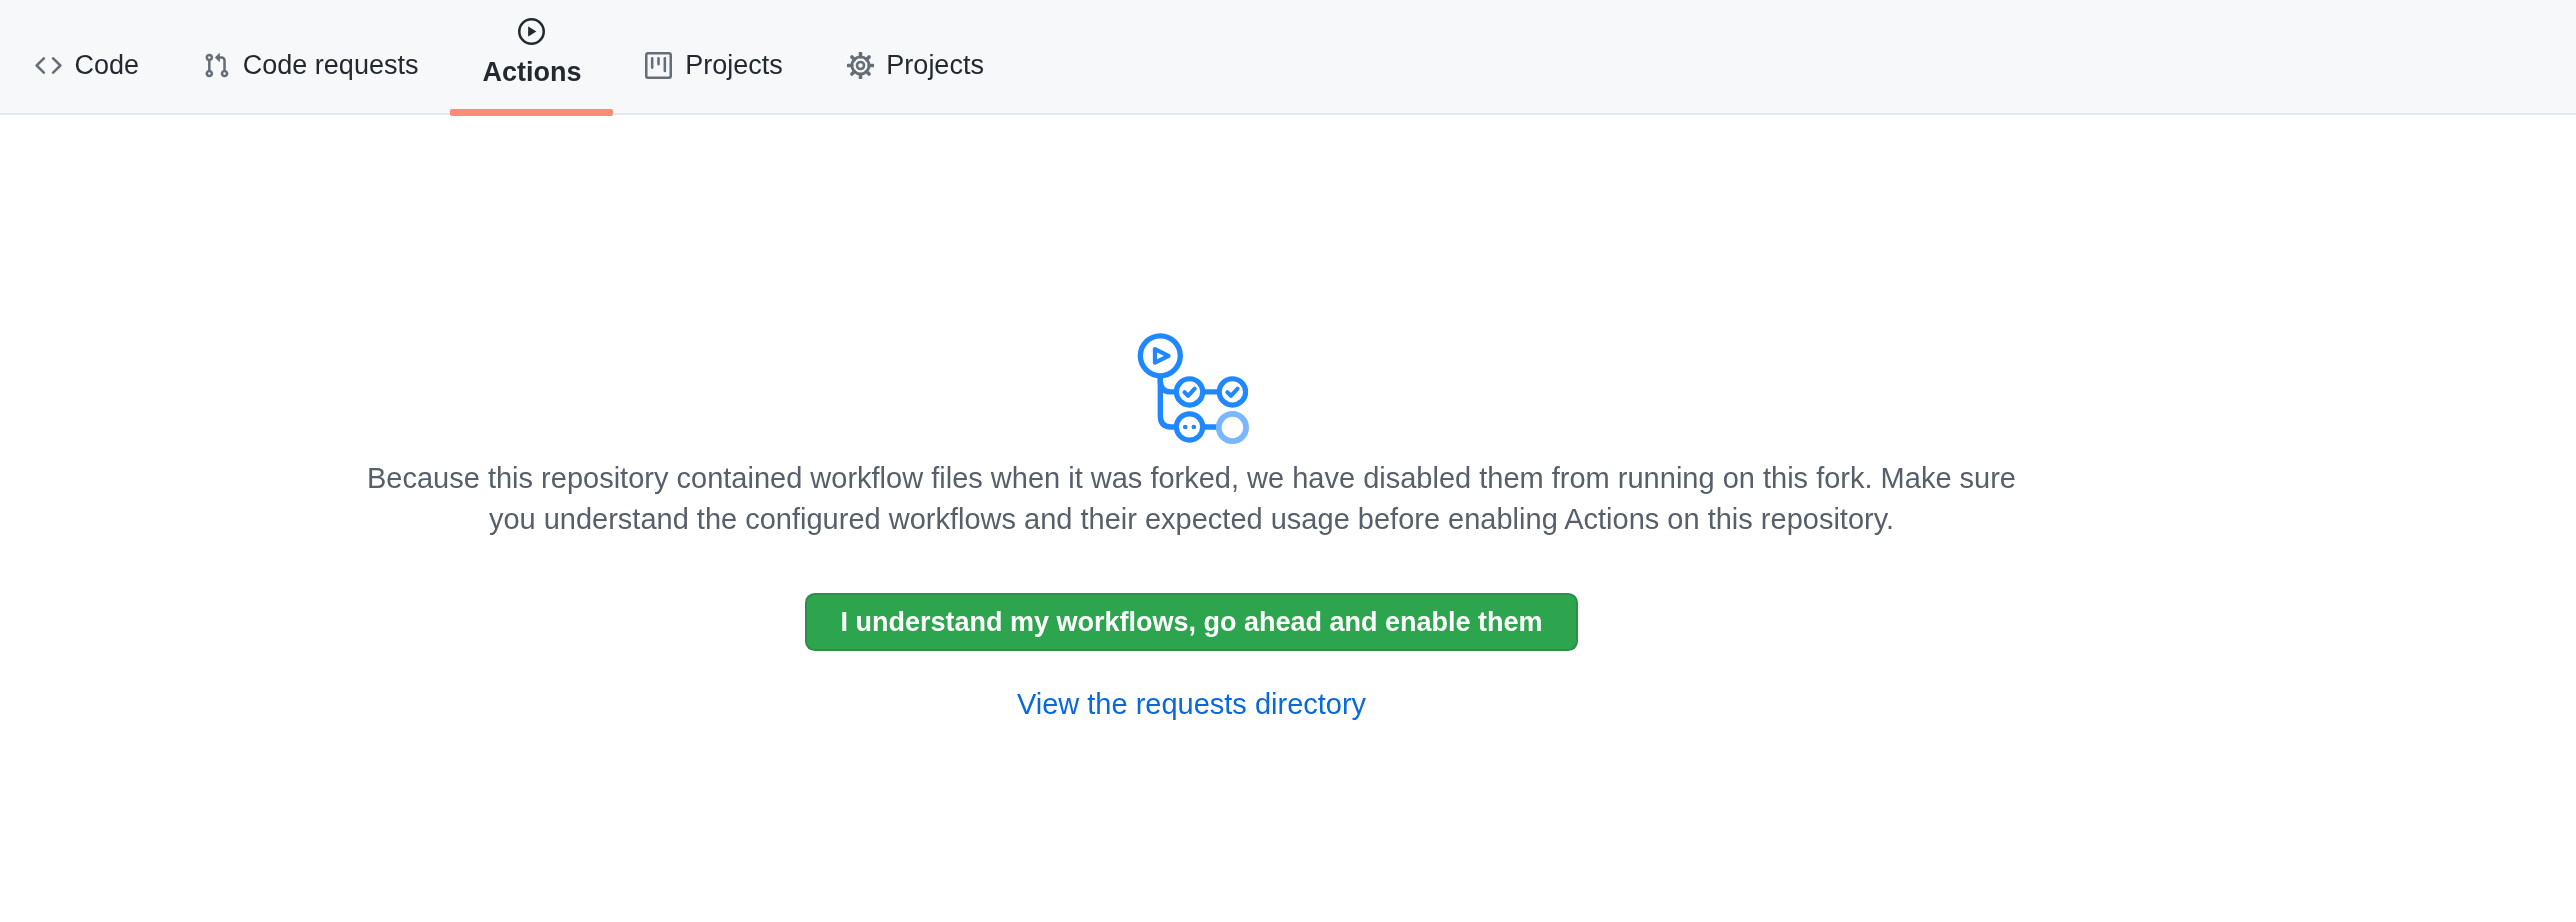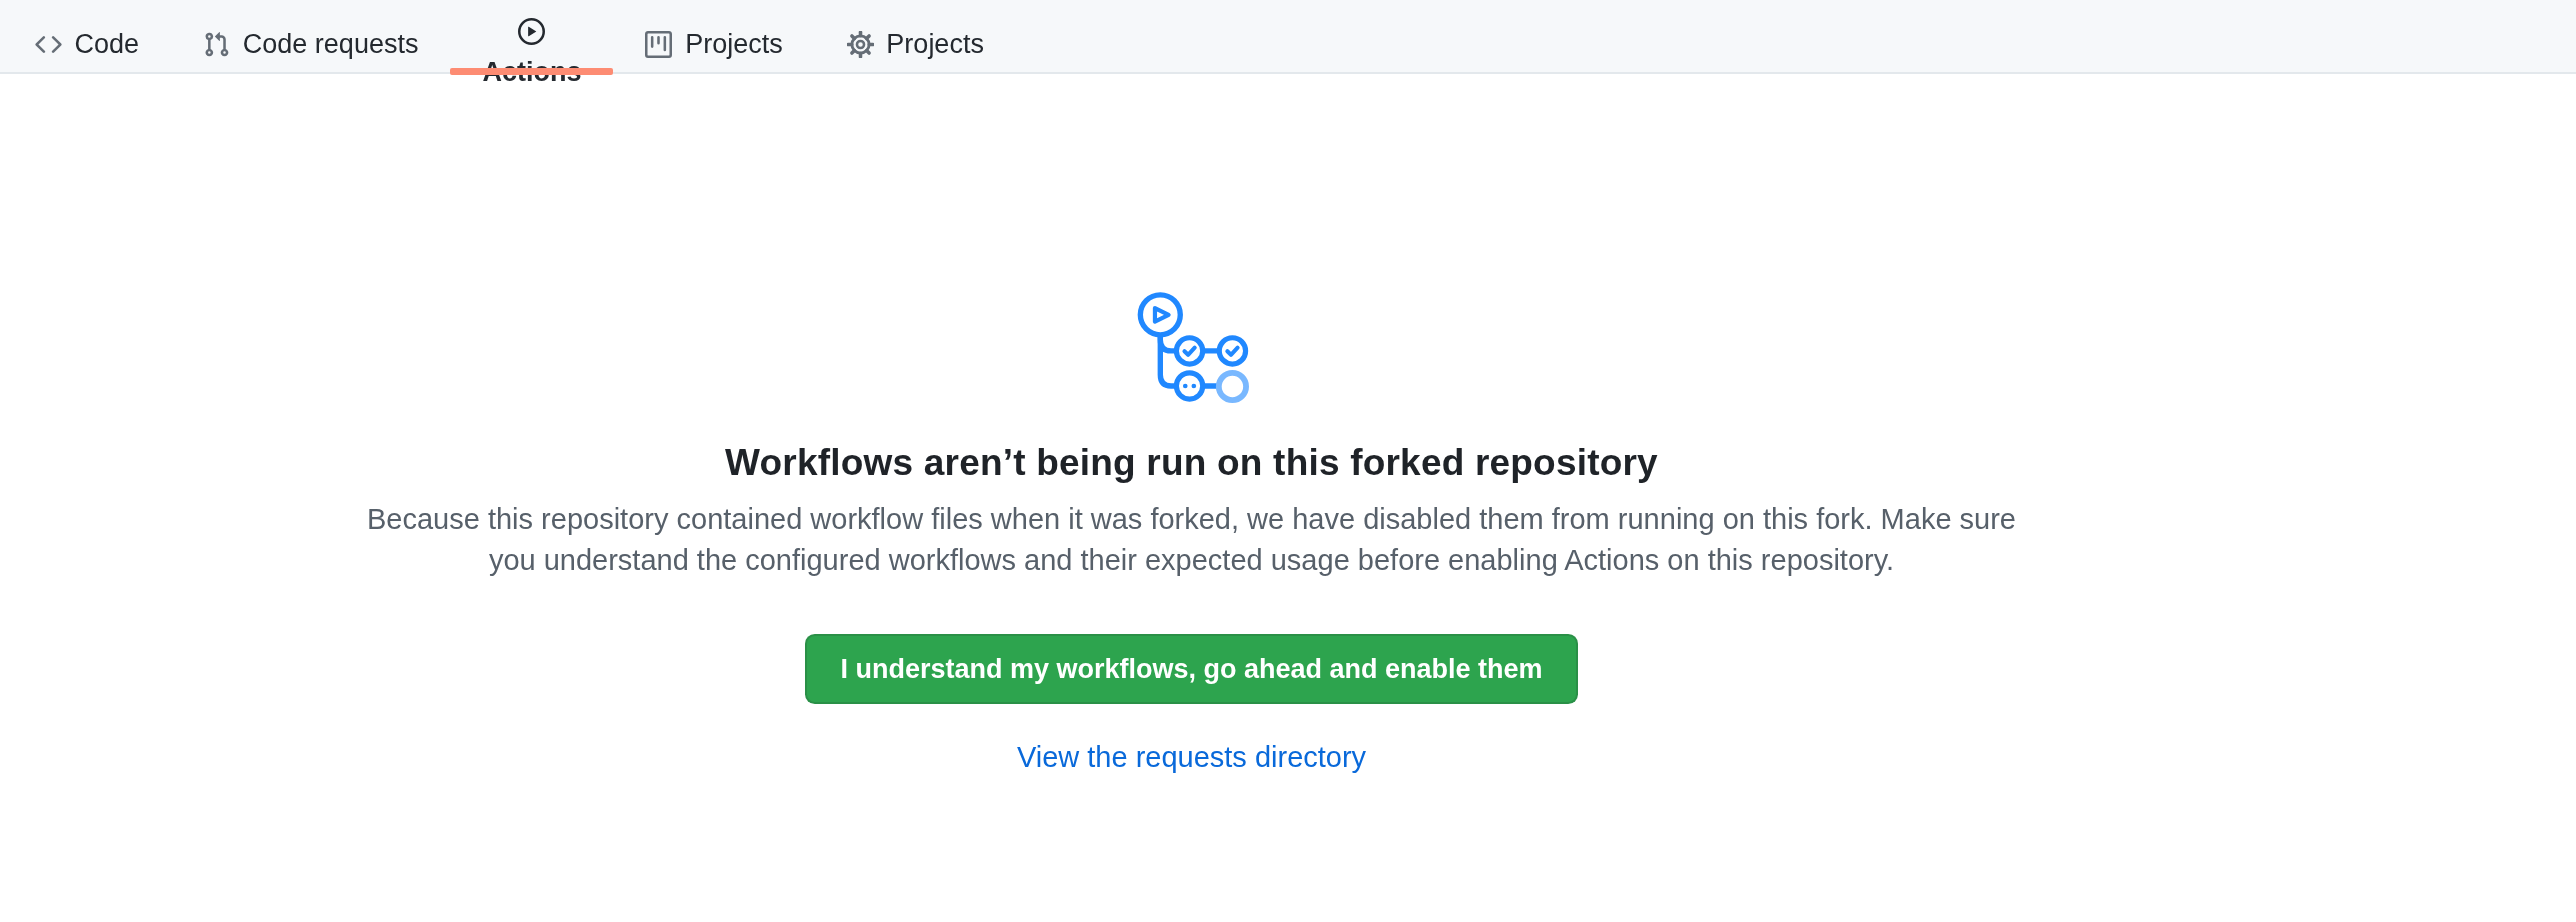--- a/index.html
+++ b/index.html
@@ -2,21 +2,21 @@
 <html style="--nav-bg: #f6f8fa; --underline: #fd8c73; --btn-green: #2da44e; --link-blue: #0969da;"><head>
 <meta charset="utf-8">
 <style>
   * { margin:0; padding:0; box-sizing:border-box; }
   html,body { width:2576px; height:923px; background:#ffffff; overflow:hidden;
               font-family:"Liberation Sans", sans-serif; }
 
   
   .tabbar {
     display:flex; align-items:stretch;
-    height:74px; padding-top:17.6px; padding-left:2.9px;
+    height:115px; padding-top:17.6px; padding-left:2.9px;
     background:var(--nav-bg, #f6f8fa);
     border-bottom:2.9px solid #e3e8ec;
   }
   .tab {
     position:relative; display:flex; align-items:center; gap:12.7px;
     padding:0 32px; font-size:27px; color:#24292f; cursor:pointer;
     white-space:nowrap;
   }
   .tab .ticon { display:flex; align-items:center; color:#656d76; }
   .tab .ticon svg { width:27px; height:27px; display:block; }
@@ -32,21 +32,21 @@
   .hero { display:block; margin:215px auto 0; width:121px; height:115px; }
   .headline {
     margin-top:35px; font-size:37px; line-height:47px; font-weight:bold;
     color:#1f2328; letter-spacing:0.2px;
   }
   .desc {
     width:1681px; margin:13px auto 0;
     font-size:29px; line-height:41px; color:#57606a;
   }
   .enable-btn {
-    margin-top:53px; height:70px; padding:0 33px;
+    margin-top:53px; height:58px; padding:0 33px;
     font-family:"Liberation Sans", sans-serif;
     font-size:27px; font-weight:bold; color:#ffffff;
     background:var(--btn-green, #2da44e);
     border:2px solid rgba(27,31,36,0.15); border-radius:9.8px;
     cursor:pointer;
     text-align:center;
   }
   .wf-link {
     display:inline-block; margin-top:37px;
     font-size:29px; color:var(--link-blue, #0969da);
@@ -134,21 +134,20 @@
     <circle cx="104" cy="63.5" r="13.5" stroke="#2088ff" stroke-width="5.3" fill="#ffffff"></circle>
     <path d="M98.8 63.8 L102.5 67.5 L109.3 60.2" stroke="#2088ff" stroke-width="4.2" stroke-linecap="round" stroke-linejoin="round"></path>
 
     <circle cx="60" cy="99.5" r="13.5" stroke="#2088ff" stroke-width="5.3" fill="#ffffff"></circle>
     <circle cx="55.6" cy="99.5" r="2.4" fill="#2088ff"></circle>
     <circle cx="64.4" cy="99.5" r="2.4" fill="#2088ff"></circle>
 
     <circle cx="104" cy="100" r="14" stroke="#79b8ff" stroke-width="6" fill="#ffffff"></circle>
   </svg>
 
-  <h2 class="headline">Workflows aren’t being run on this forked repository</h2>
 
   <p class="desc">Because this repository contained workflow files when it was forked, we have disabled them from running on this fork. Make sure you understand the configured workflows and their expected usage before enabling Actions on this repository.</p>
 
   <div>
     <button class="enable-btn">I understand my workflows, go ahead and enable them</button>
   </div>
 
   <a class="wf-link">View the requests directory</a>
 
 </main>

